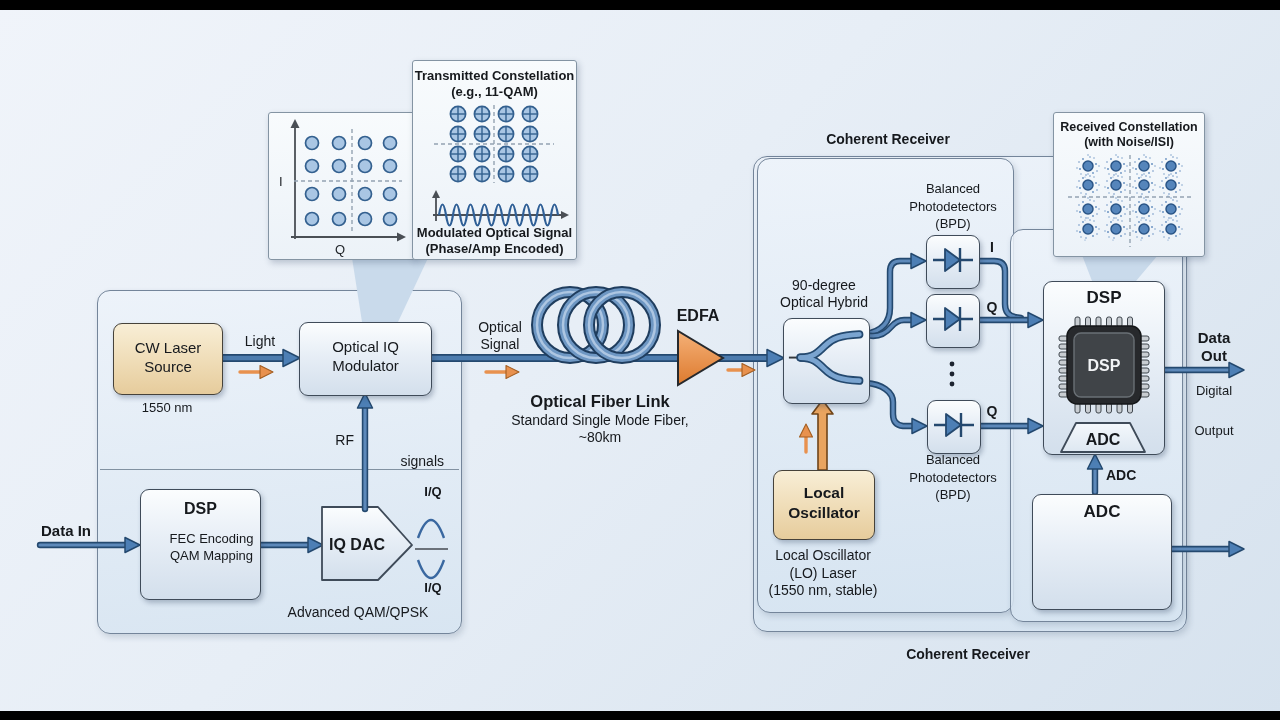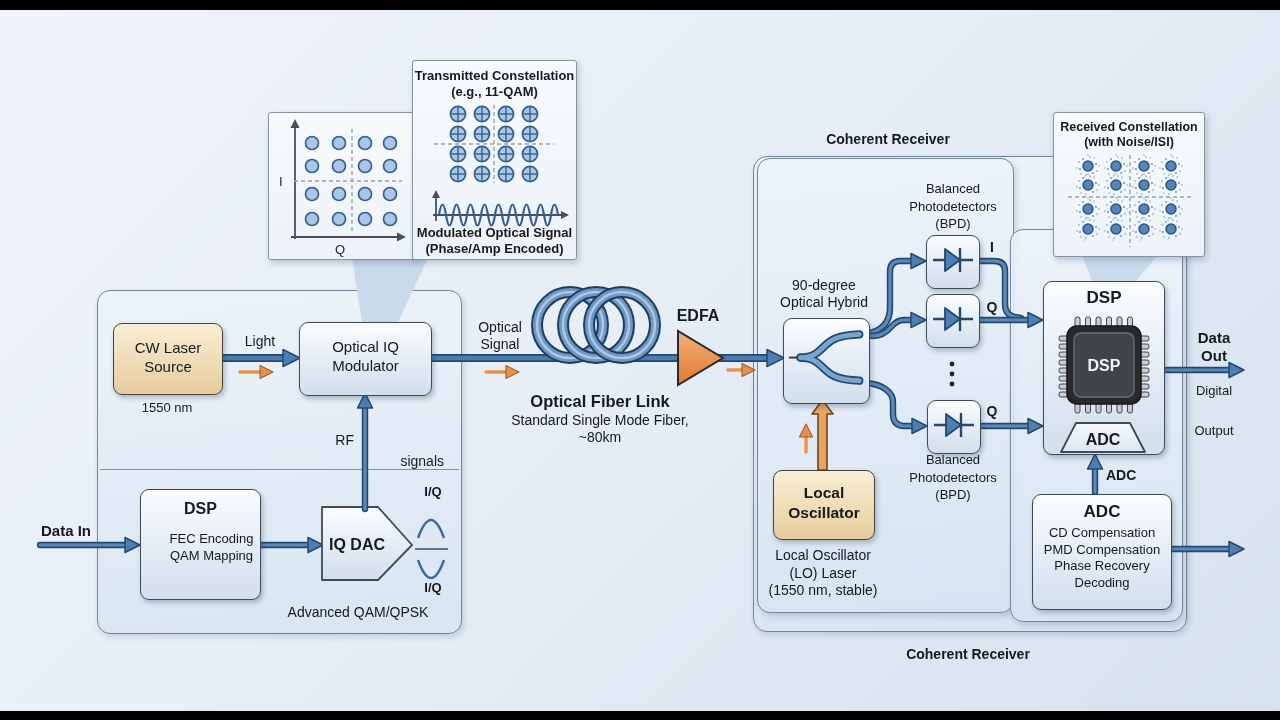--- a/index.html
+++ b/index.html
@@ -420,26 +420,20 @@
           </linearGradient>
         </defs>
       <text x="45" y="25" font-size="16" font-weight="bold" fill="#16191d" text-anchor="middle">ADC</text>
     </svg>
   </div>
 
   <div class="lbl b f14" style="left:1106px;top:467px;width:48px;text-align:left;">ADC</div>
 
   <div class="box" style="left:1032px;top:494px;width:138px;height:114px;">
     <div class="b f17" style="padding-top:7px;">ADC</div>
-    <div class="f13" style="line-height:16.5px;padding-top:3px;">
-      <div>CD Compensation</div>
-      <div>PMD Compensation</div>
-      <div>Phase Recovery</div>
-      <div>Decoding</div>
-    </div>
   </div>
 
   <div class="lbl b f15" style="left:1186px;top:329px;width:56px;">Data</div>
   <div class="lbl b f15" style="left:1186px;top:347px;width:56px;">Out</div>
   <div class="lbl f135" style="left:1182px;top:383px;width:64px;">Digital</div>
   <div class="lbl f135" style="left:1182px;top:423px;width:64px;">Output</div>
 
   <div class="inset" style="left:1053px;top:112px;width:150px;height:143px;">
     <div class="lbl b" style="left:0;top:7px;width:150px;font-size:12.5px;">Received Constellation</div>
     <div class="lbl b" style="left:0;top:22px;width:150px;font-size:12.5px;">(with Noise/ISI)</div>

